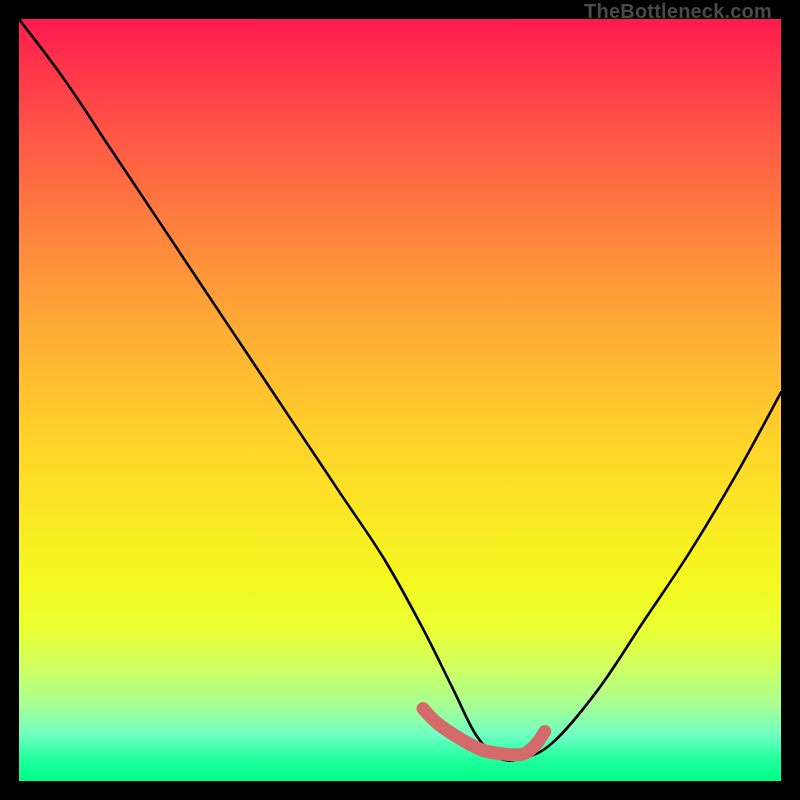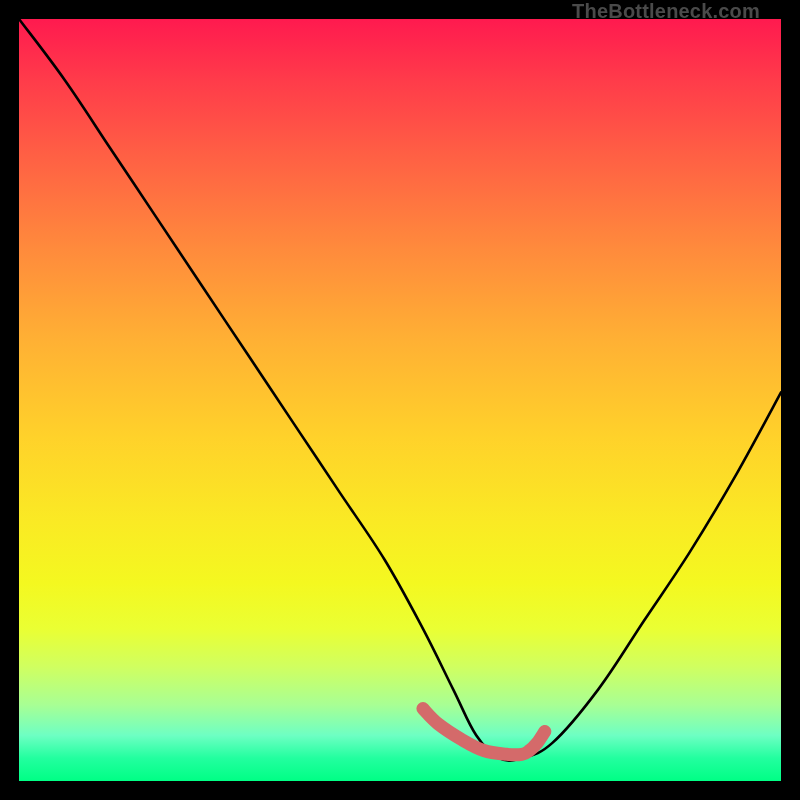--- a/index.html
+++ b/index.html
@@ -30,21 +30,21 @@
       #d0ff60 85%,
       #a8ff94 90%,
       #6effc3 94%,
       #22ff9f 97%,
       #00ff85 100%
     );
   }
   .watermark {
     position: absolute;
     top: 0;
-    right: 40px;
+    right: 28px;
     font-size: 20px;
     font-weight: 600;
     color: #4a4a4a;
     letter-spacing: 0.2px;
     user-select: none;
   }
   svg.plot {
     position: absolute;
     left: 0;
     top: 0;

